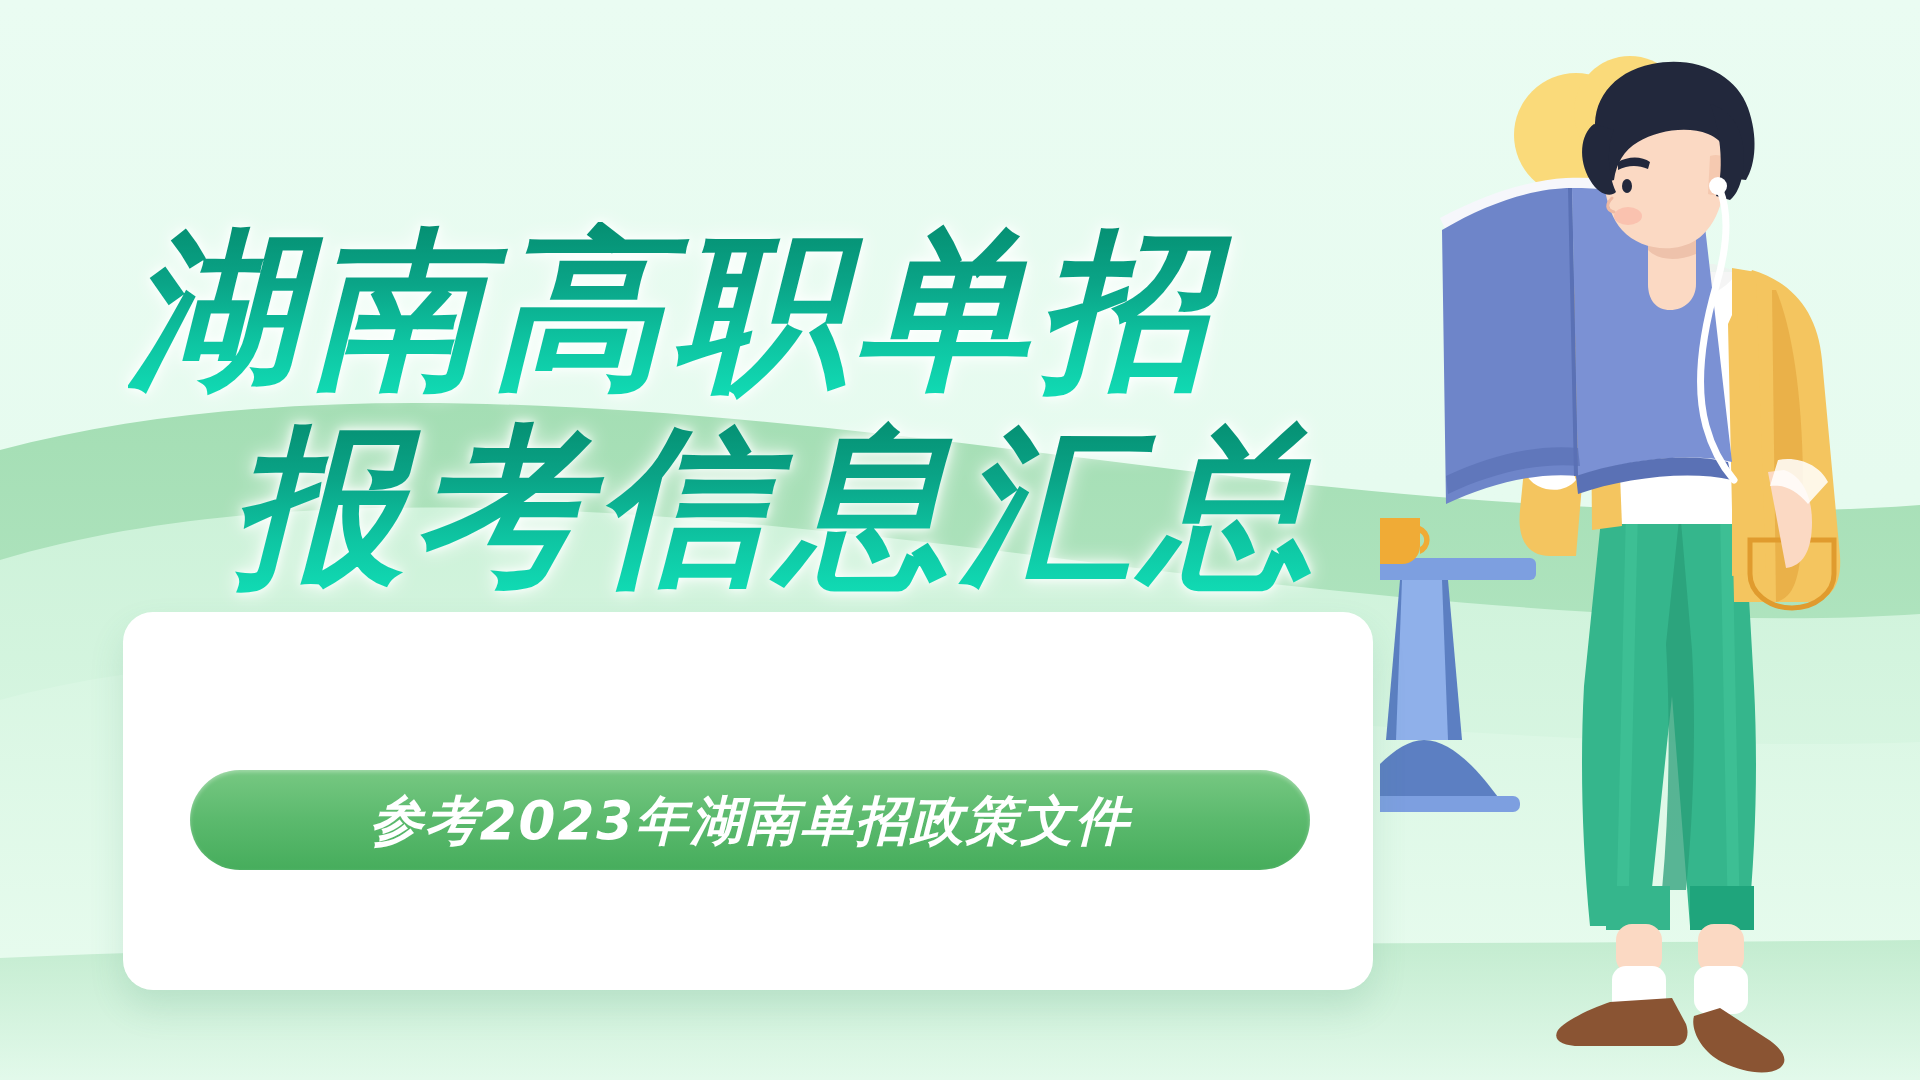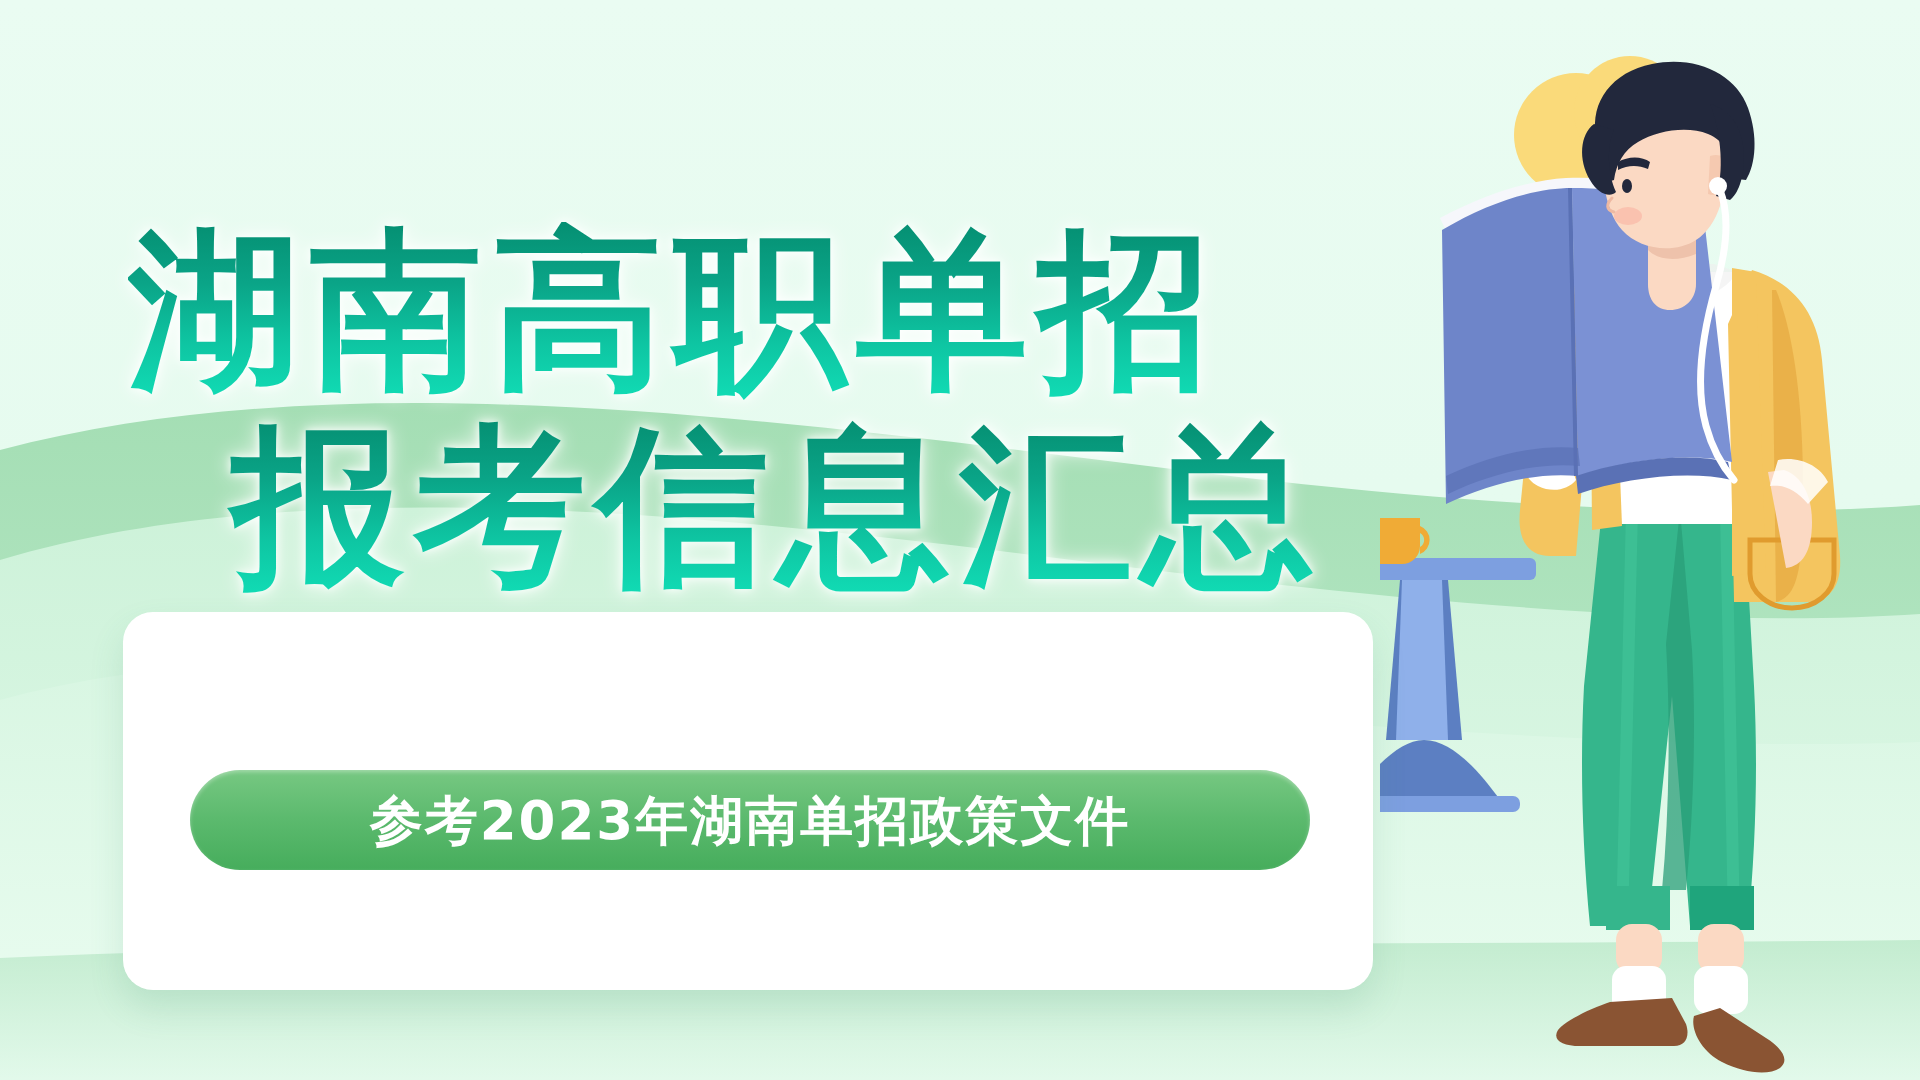--- a/index.html
+++ b/index.html
@@ -5,20 +5,21 @@
 <style>
   html,body{margin:0;padding:0;}
   body{
     width:1920px;height:1080px;overflow:hidden;
     font-family:"Liberation Sans","DejaVu Sans",sans-serif;
     background:#e9fcf1;
   }
   #poster{
     position:relative;width:1920px;height:1080px;overflow:hidden;
     background:linear-gradient(180deg,#eafcf2 0%,#e6fbef 45%,#e3faec 100%);
+    font-style:italic;
   }
 
   
   .waves{position:absolute;inset:0;width:1920px;height:1080px;}
 
   
   .illus{position:absolute;left:1380px;top:40px;width:560px;height:1040px;}
 
   
   .card{

